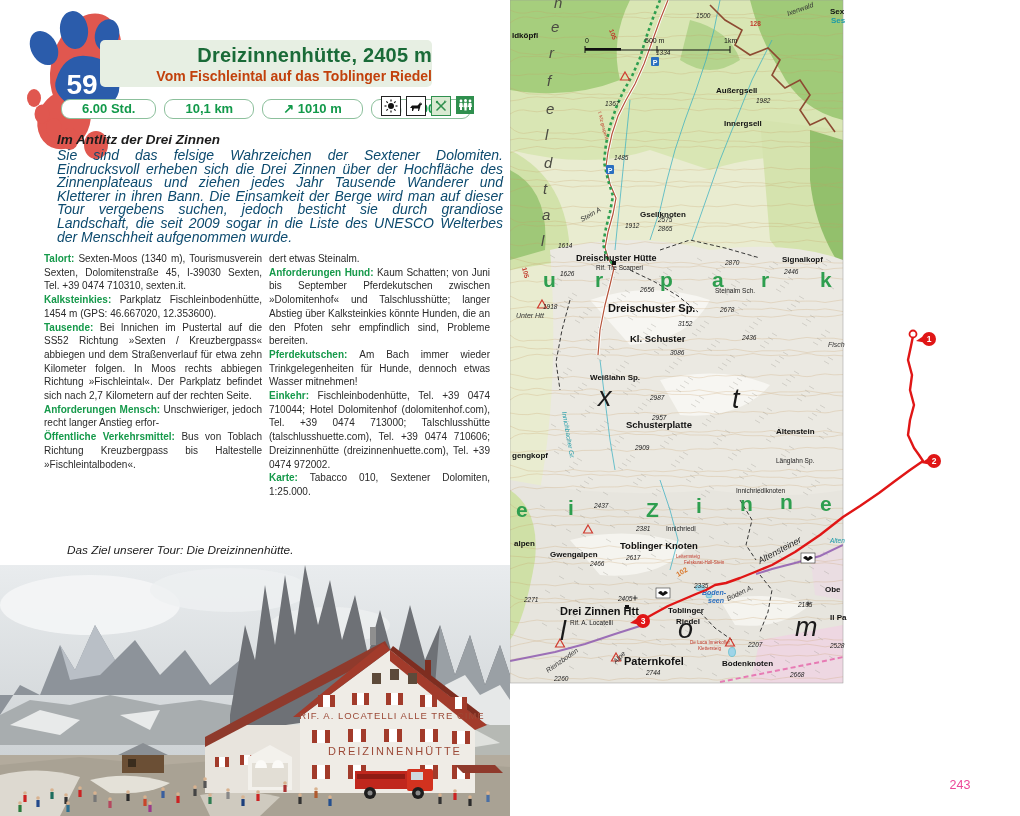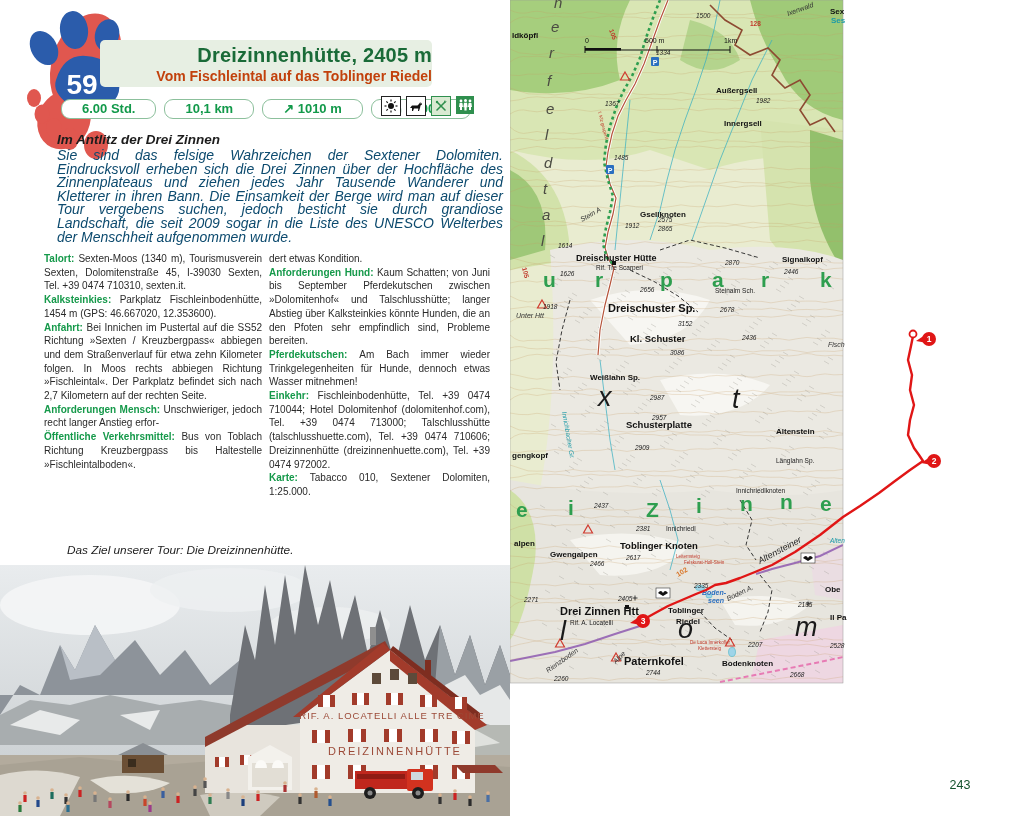--- a/index.html
+++ b/index.html
@@ -25,21 +25,21 @@
   #intro p{margin:0;font-size:14px;font-style:italic;line-height:13.6px;text-align:justify;color:#0c4a6e;}
   
   .col{position:absolute;top:252px;font-size:10px;line-height:13.7px;text-align:justify;color:#2a2a2a;}
   #col-left{left:44px;width:218px;}
   #col-right{left:269px;width:221px;}
   .col p{margin:0;}
   .lbl{font-weight:bold;color:#15994a;}
   #caption{position:absolute;left:45px;top:543px;font-size:11.8px;font-style:italic;color:#1c1c1c;margin-left:22px;}
   #photo{position:absolute;left:0;top:565px;width:510px;height:251px;}
   #mapwrap{position:absolute;left:510px;top:0;width:510px;height:690px;}
-  #pagenum{position:absolute;left:930px;top:778px;width:60px;text-align:center;font-size:12.5px;color:#14532d;}
+  #pagenum{position:absolute;left:930px;top:778px;width:60px;text-align:center;font-size:12.5px;color:#ec4899;}
   
   text{font-family:"Liberation Sans",sans-serif;}
   .pk{font-size:8px;font-weight:bold;fill:#111;}
   .pk11{font-size:9.5px;font-weight:bold;fill:#111;}
   .pk12{font-size:11px;font-weight:bold;fill:#111;}
   .hut{font-size:9px;font-weight:bold;fill:#111;}
   .hut11{font-size:11px;font-weight:bold;fill:#111;}
   .num{font-size:6.5px;font-style:italic;fill:#222;}
   .small{font-size:6.5px;fill:#222;}
   .tiny{font-size:4.6px;fill:#c03a2b;}
@@ -139,26 +139,26 @@
   </div>
 
   <div id="intro">
     <h3>Im Antlitz der Drei Zinnen</h3>
     <p>Sie sind das felsige Wahrzeichen der Sextener Dolomiten. Eindrucksvoll erheben sich die Drei Zinnen über der Hochfläche des Zinnenplateaus und ziehen jedes Jahr Tausende Wanderer und Kletterer in ihren Bann. Die Einsamkeit der Berge wird man auf dieser Tour vergebens suchen, jedoch besticht sie durch grandiose Landschaft, die seit 2009 sogar in die Liste des UNESCO Welterbes der Menschheit aufgenommen wurde.</p>
   </div>
 
   <div class="col" id="col-left">
       <p><span class="lbl">Talort: </span>Sexten-Moos (1340 m), Tourismusverein Sexten, Dolomitenstraße 45, I-39030 Sexten, Tel. +39 0474 710310, sexten.it.</p>
       <p><span class="lbl">Kalksteinkies: </span>Parkplatz Fischleinbodenhütte, 1454 m (GPS: 46.667020, 12.353600).</p>
-      <p><span class="lbl">Anfahrt: </span>Bei Innichen im Pustertal auf die SS52 Richtung »Sexten / Kreuzbergpass« abbiegen und dem Straßenverlauf für etwa zehn Kilometer folgen. In Moos rechts abbiegen Richtung »Fischleintal«. Der Parkplatz befindet sich nach 2,7 Kilometern auf der rechten Seite.</p>
+      <p><span class="lbl">Tausende: </span>Bei Innichen im Pustertal auf die SS52 Richtung »Sexten / Kreuzbergpass« abbiegen und dem Straßenverlauf für etwa zehn Kilometer folgen. In Moos rechts abbiegen Richtung »Fischleintal«. Der Parkplatz befindet sich nach 2,7 Kilometern auf der rechten Seite.</p>
       <p><span class="lbl">Anforderungen Mensch: </span>Unschwieriger, jedoch recht langer Anstieg erfor-</p>
       <p><span class="lbl">Öffentliche Verkehrsmittel: </span>Bus von Toblach Richtung Kreuzbergpass bis Haltestelle »Fischleintalboden«.</p>
     </div>
   <div class="col" id="col-right">
-      <p>dert etwas Kondition.</p>
+      <p>dert etwas Steinalm.</p>
       <p><span class="lbl">Anforderungen Hund: </span>Kaum Schatten; von Juni bis September Pferdekutschen zwischen »Dolomitenhof« und Talschlusshütte; langer Abstieg über Kalksteinkies könnte Hunden, die an den Pfoten sehr empfindlich sind, Probleme bereiten.</p>
       <p><span class="lbl">Pferdekutschen: </span>Am Bach immer wieder Trinkgelegenheiten für Hunde, dennoch etwas Wasser mitnehmen!</p>
       <p><span class="lbl">Einkehr: </span>Fischleinbodenhütte, Tel. +39 0474 710044; Hotel Dolomitenhof (dolomitenhof.com), Tel. +39 0474 713000; Talschlusshütte (talschlusshuette.com), Tel. +39 0474 710606; Dreizinnenhütte (dreizinnenhuette.com), Tel. +39 0474 972002.</p>
       <p><span class="lbl">Karte: </span>Tabacco 010, Sextener Dolomiten, 1:25.000.</p>
     </div>
 
   <div id="caption">Das Ziel unserer Tour: Die Dreizinnenhütte.</div>
 
   <svg id="photo" viewBox="0 0 510 251">
     <defs>

